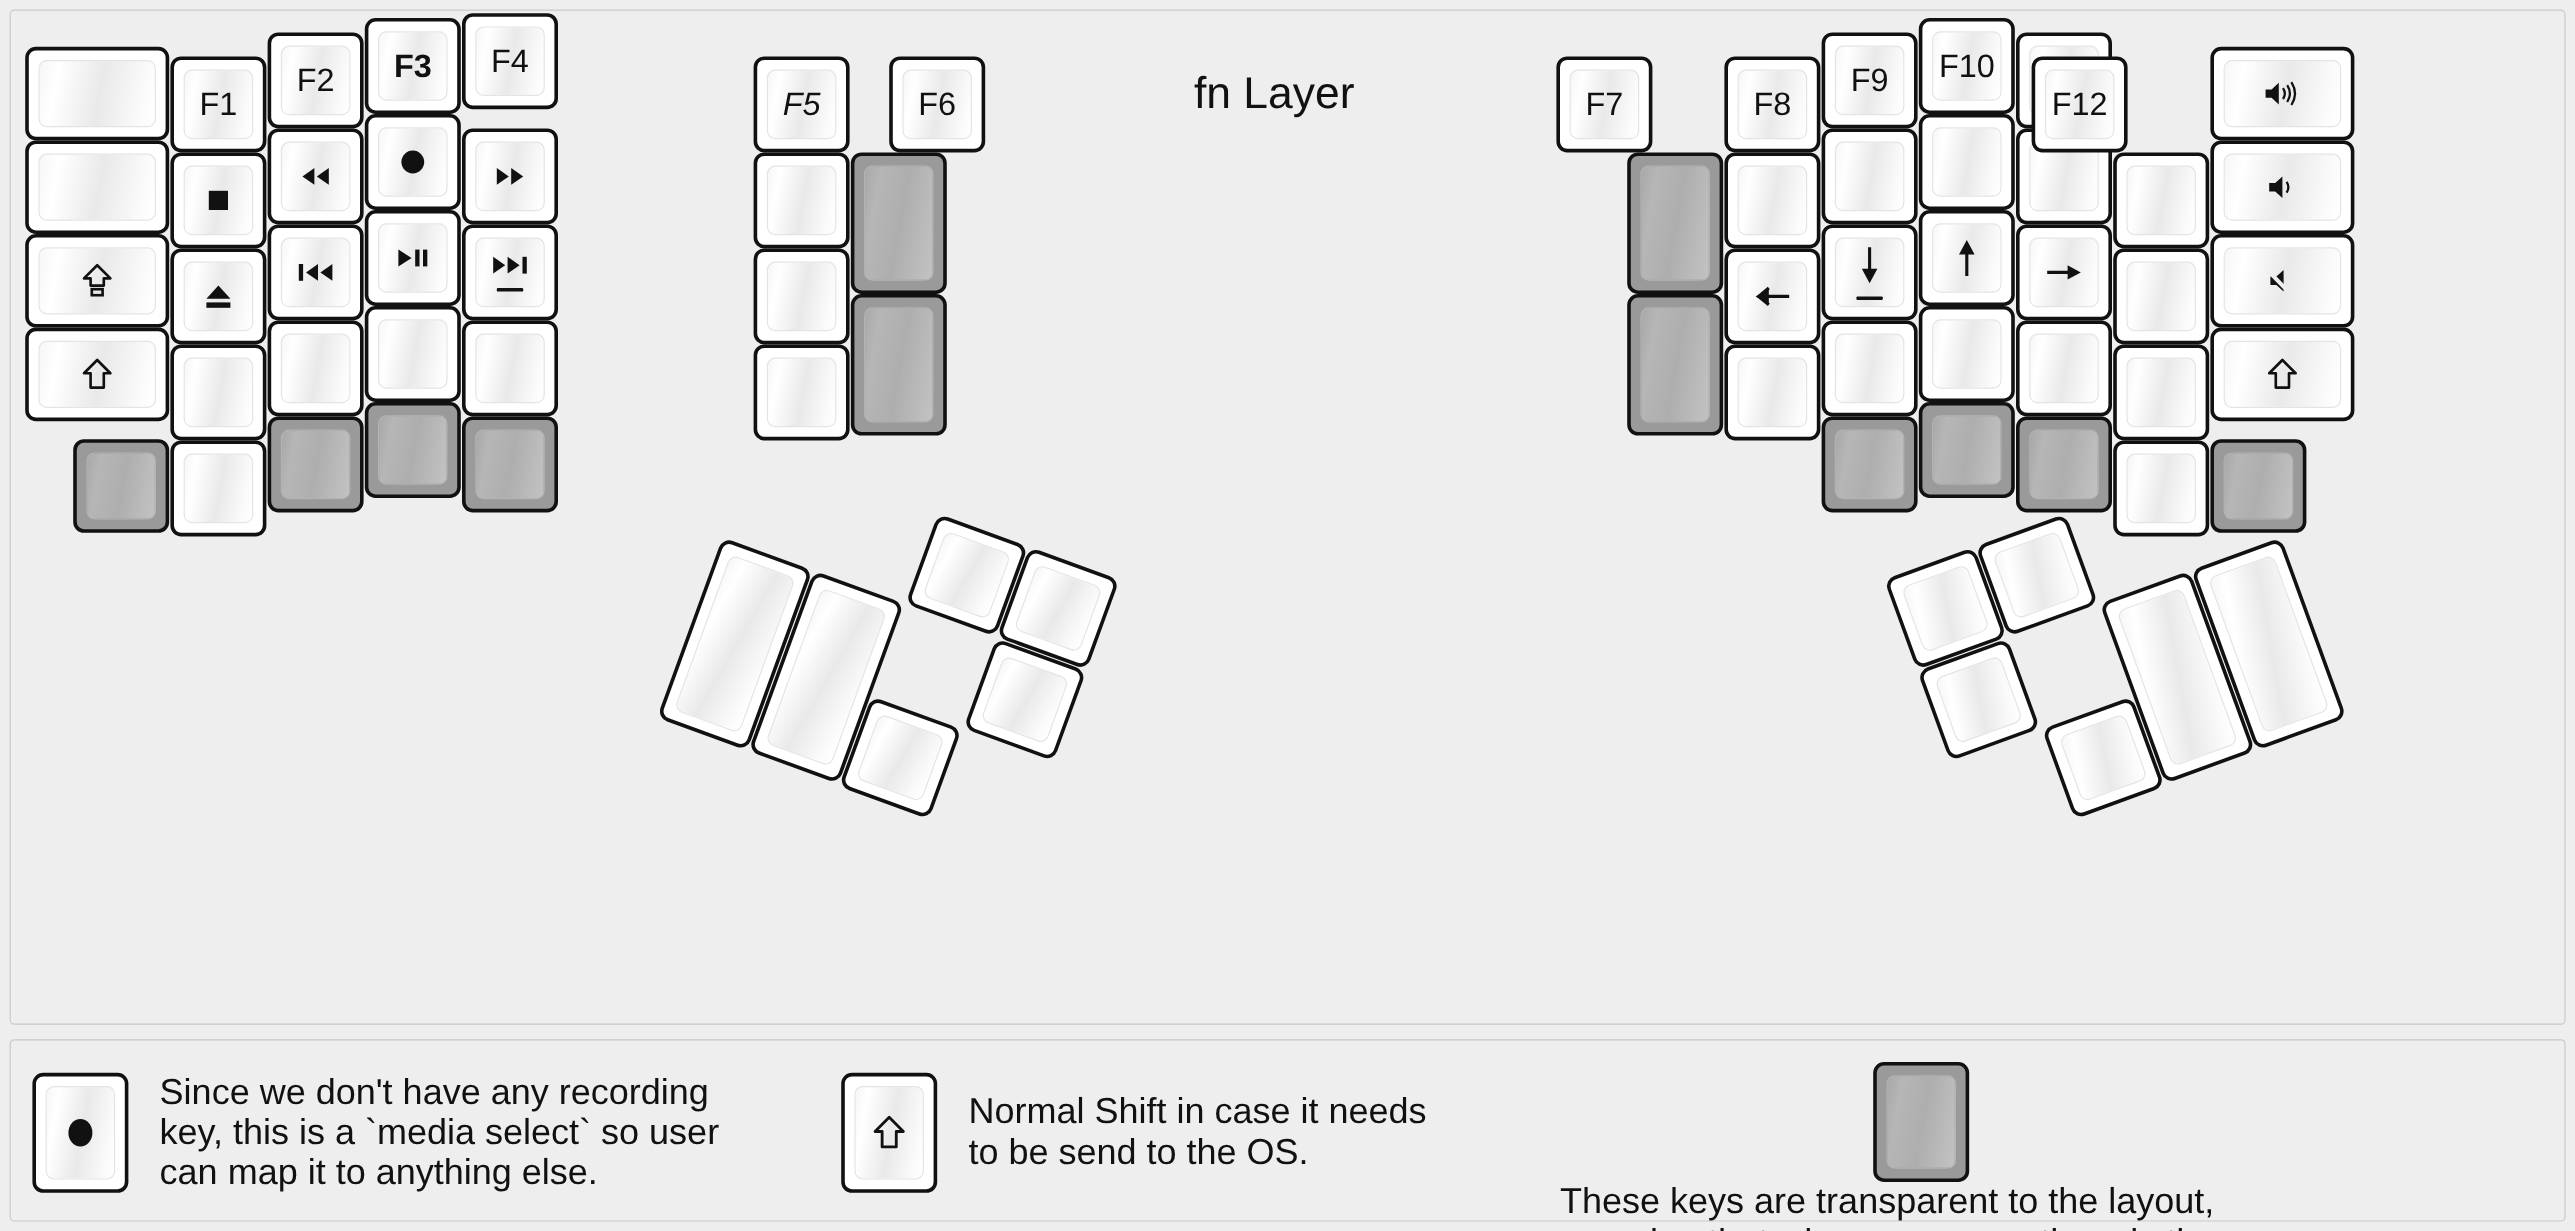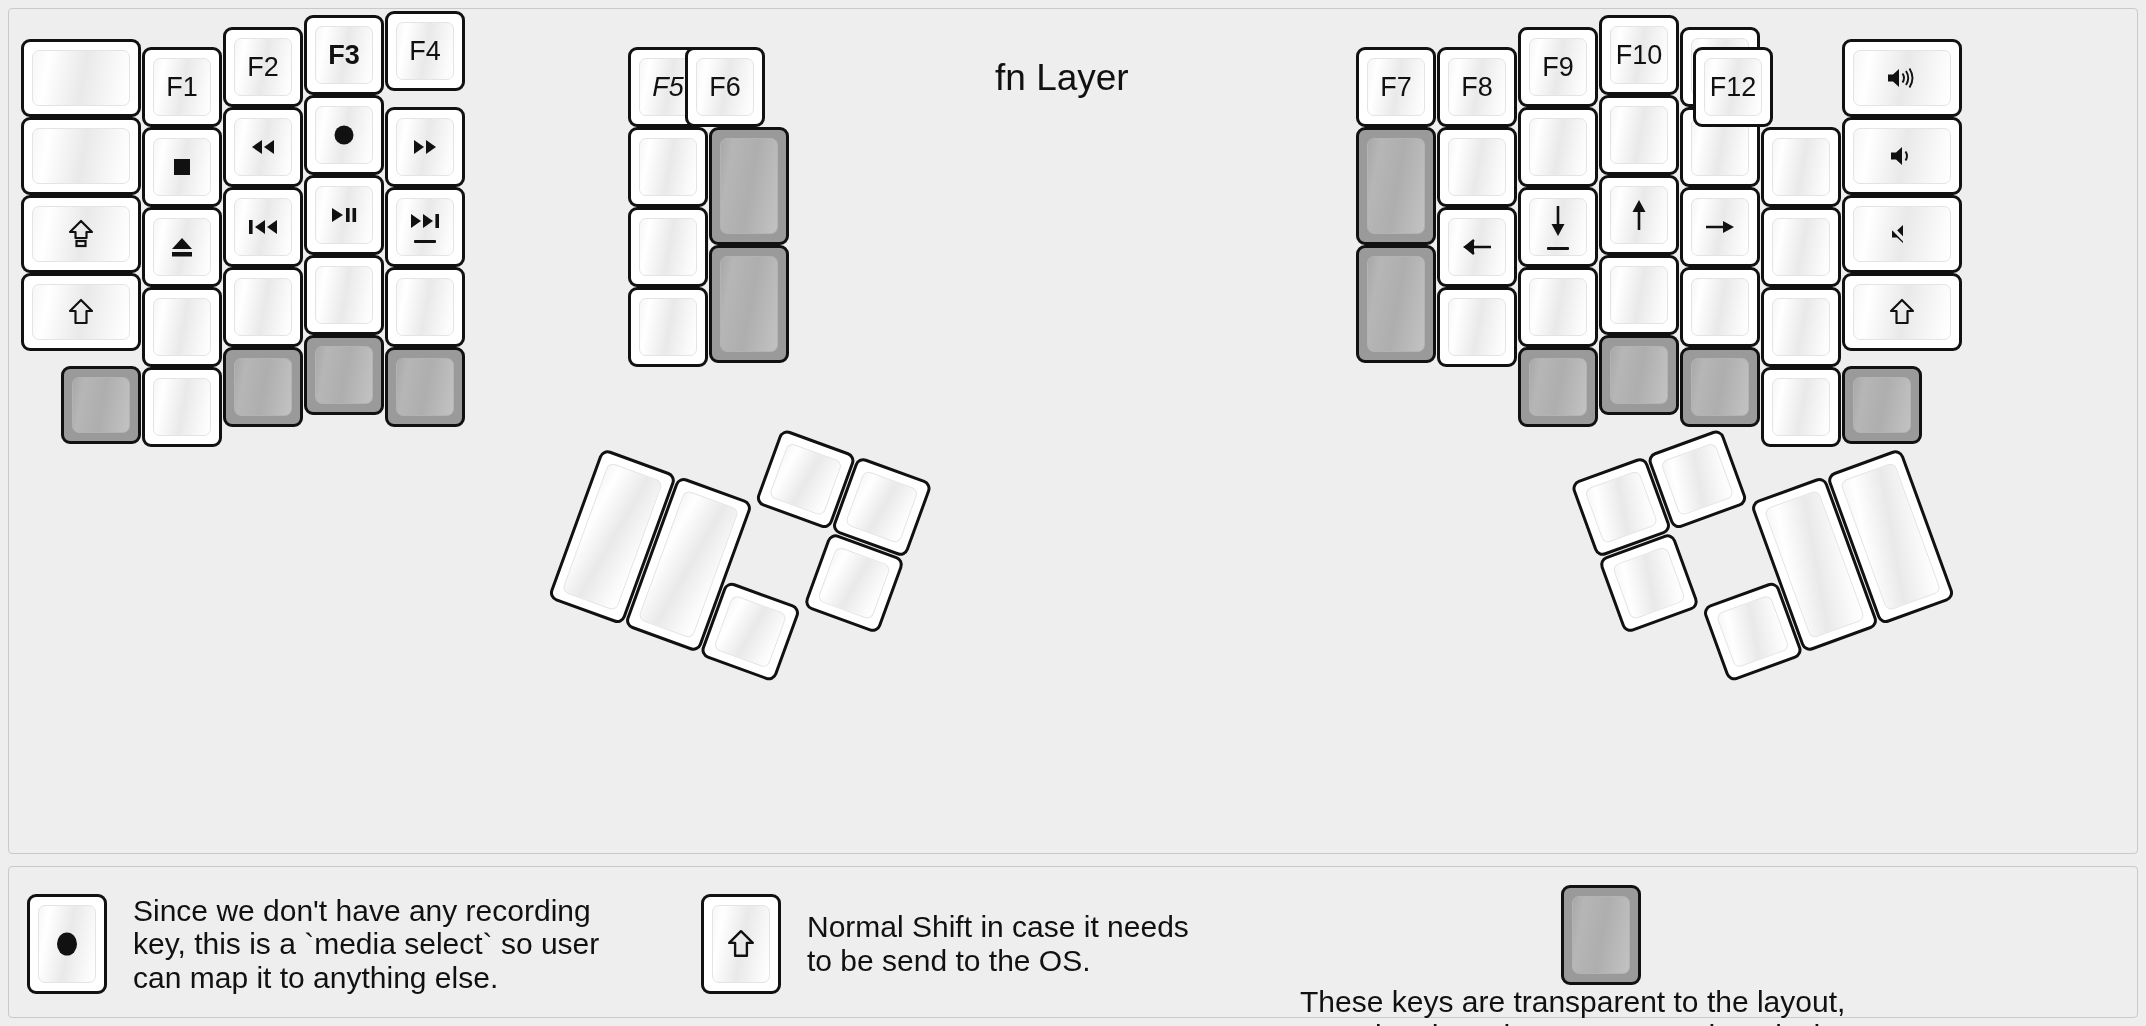--- a/index.html
+++ b/index.html
@@ -248,21 +248,21 @@
     <div class="key" style="left:619px;top:118px;width:80px;height:80px;">
       <div class="cap"></div>
       </div>
     <div class="key" style="left:619px;top:198px;width:80px;height:80px;">
       <div class="cap"></div>
       </div>
     <div class="key" style="left:619px;top:278px;width:80px;height:80px;">
       <div class="cap"></div>
       </div>
 
-    <div class="key" style="left:676px;top:38px;width:80px;height:80px;">
+    <div class="key" style="left:732px;top:38px;width:80px;height:80px;">
       <div class="cap">
           <span class="lbl">F6</span>
         </div>
       </div>
     <div class="key trans" style="left:700px;top:118px;width:80px;height:118px;">
       <div class="cap"></div>
       </div>
     <div class="key trans" style="left:700px;top:236px;width:80px;height:118px;">
       <div class="cap"></div>
       </div>
@@ -281,21 +281,21 @@
         <div class="cap"></div>
         </div>
       <div class="key" style="left:243px;top:21px;width:80px;height:80px;">
         <div class="cap"></div>
         </div>
       <div class="key" style="left:162px;top:102px;width:80px;height:80px;">
         <div class="cap"></div>
         </div>
     </div>
 
-    <div class="key" style="left:1347px;top:38px;width:80px;height:80px;padding-left:48px;">
+    <div class="key" style="left:1288px;top:38px;width:80px;height:80px;padding-left:48px;">
       <div class="cap">
           <span class="lbl">F7</span>
         </div>
       </div>
     <div class="key trans" style="left:1347px;top:118px;width:80px;height:118px;">
       <div class="cap"></div>
       </div>
     <div class="key trans" style="left:1347px;top:236px;width:80px;height:118px;">
       <div class="cap"></div>
       </div>

